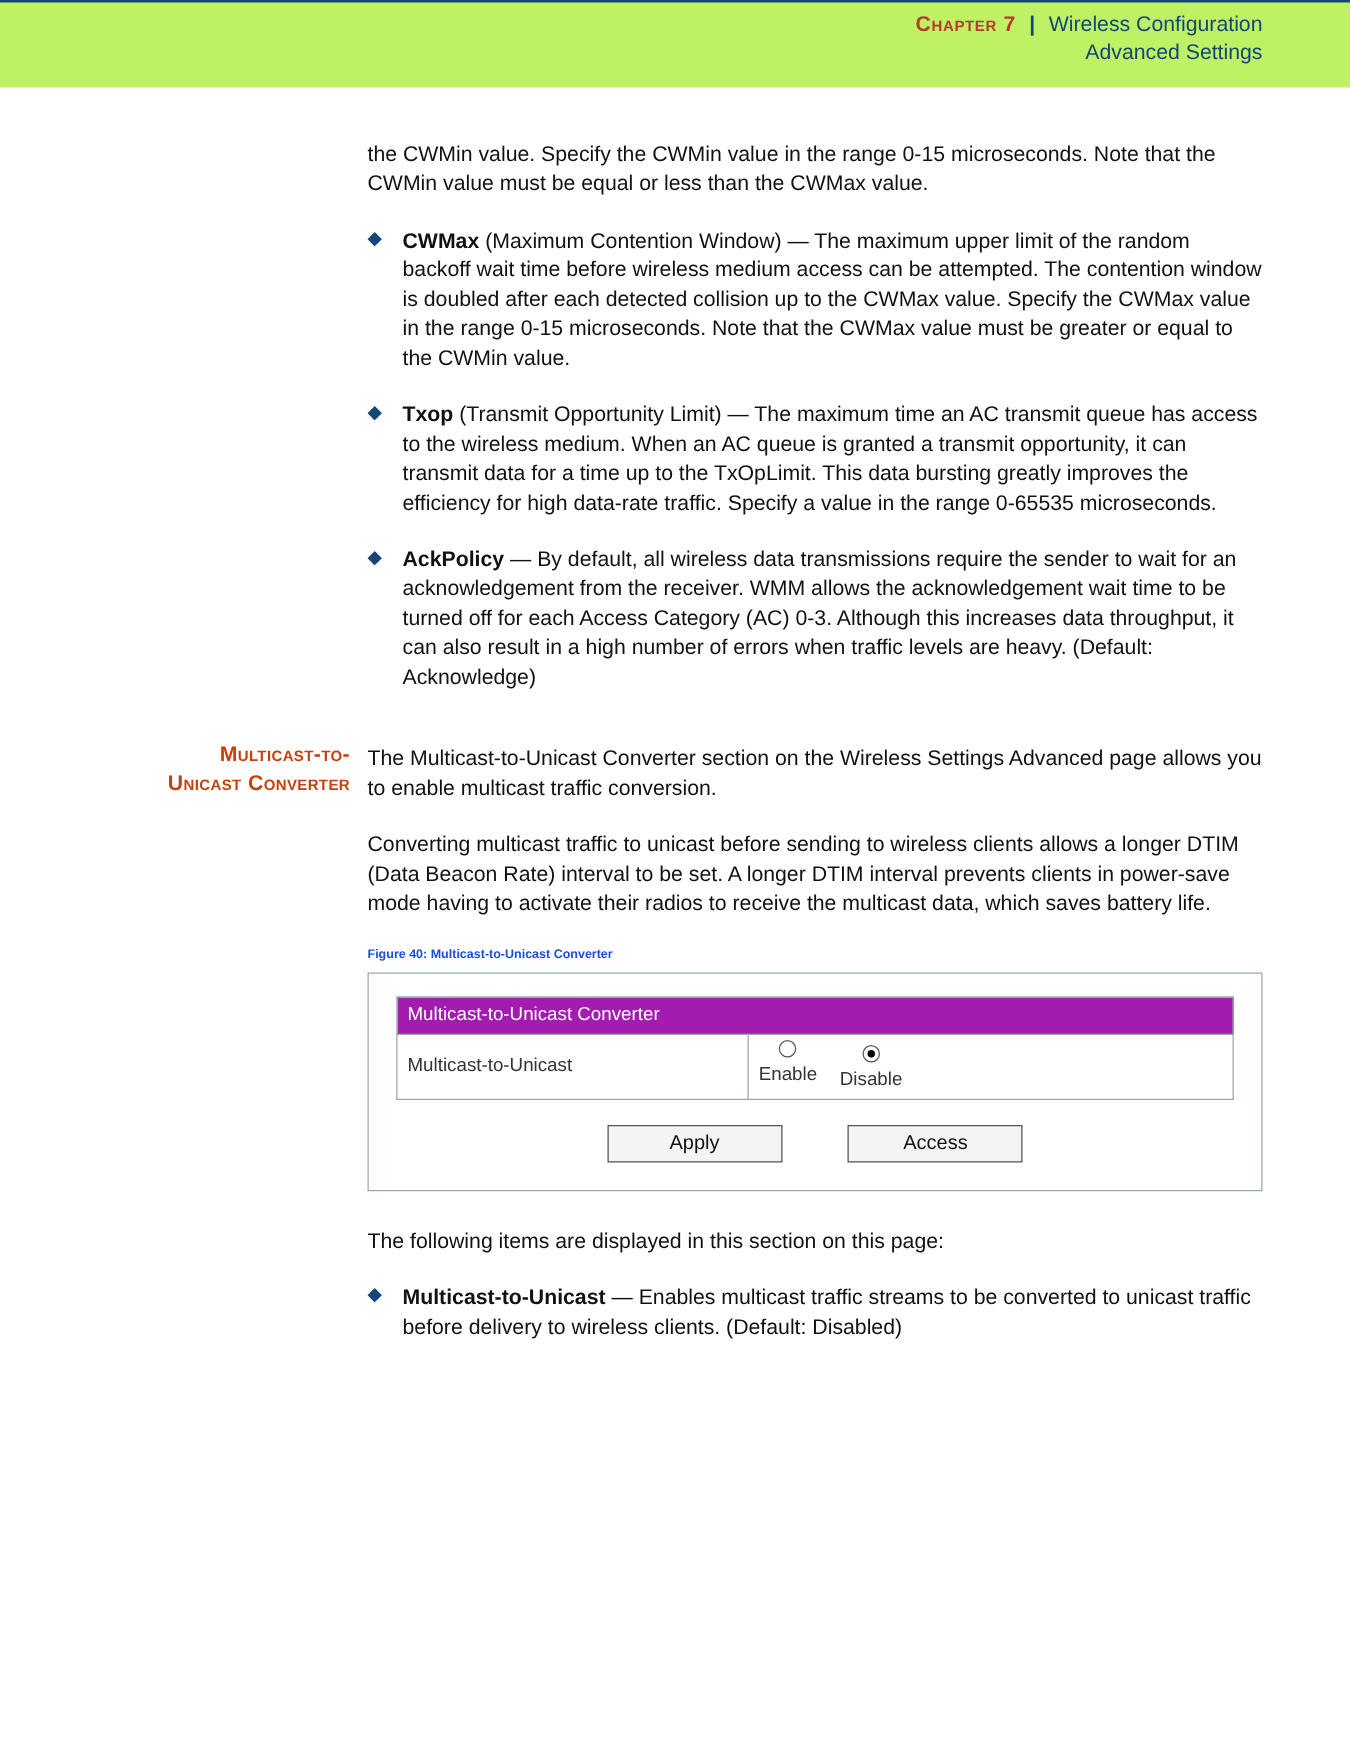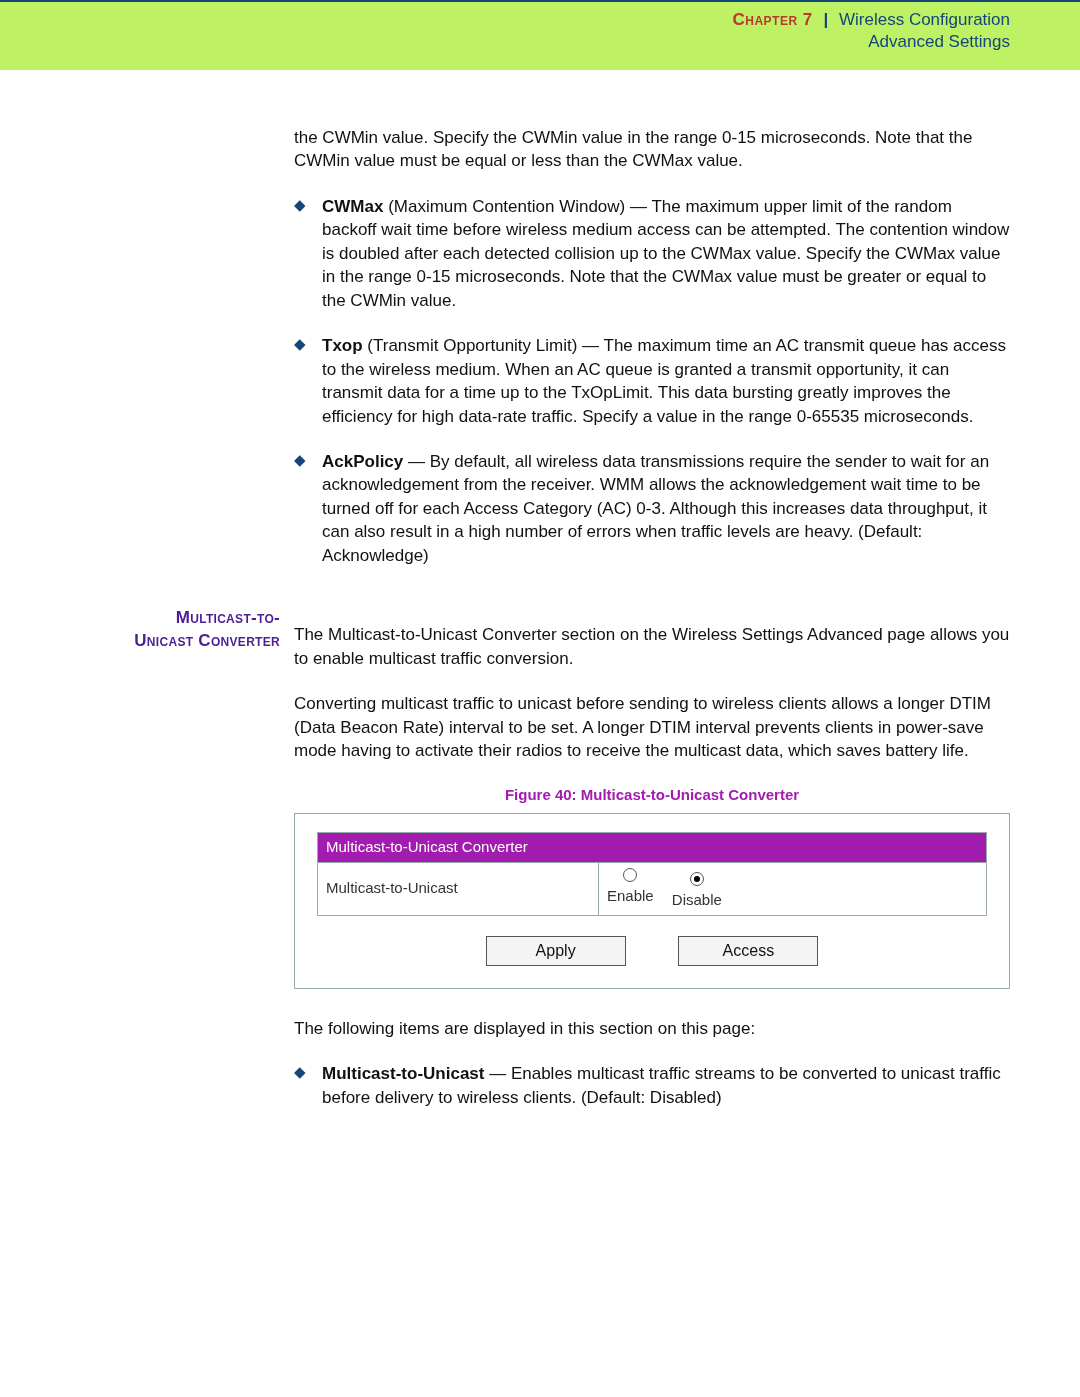--- a/index.html
+++ b/index.html
@@ -7,31 +7,31 @@
   .header-band{background:#bef264;border-top:2px solid #14467a;
                padding:8px 70px 18px 0;text-align:right;font-size:17px;
                color:#14467a;}
   .header-band .chap{font-weight:bold;color:#b83a2e;font-variant:small-caps;
                      letter-spacing:.5px;}
   .header-band .sep{color:#14467a;margin:0 6px;font-weight:bold;}
   .header-band .sub{display:block;margin-top:2px;}
   .page{padding:40px 70px 40px 70px;}
   .cols{display:flex;align-items:flex-start;}
   .side{width:210px;flex:0 0 210px;text-align:right;
-        padding-right:14px;color:#4c1d95;font-weight:bold;
+        padding-right:14px;color:#c2410c;font-weight:bold;
         font-size:17px;line-height:1.35;font-variant:small-caps;
         letter-spacing:.3px;}
   .main{flex:1;font-size:17px;line-height:1.38;color:#111;}
-  .para{margin:16px 0 22px 0;}
+  .para{margin:2px 0 22px 0;}
   ul.diam{list-style:none;margin:0 0 22px 0;padding:0;}
   ul.diam>li{position:relative;padding-left:28px;margin:0 0 22px 0;}
   ul.diam>li:before{content:"◆";position:absolute;left:0;top:0;
                     color:#14467a;font-size:15px;}
   .term{font-weight:bold;}
-  .figcap{color:#a21caf;font-weight:bold;font-size:15px;margin:10px 0 8px;text-align:center;}
+  .figcap{color:#1d4ed8;font-weight:bold;font-size:10px;margin:10px 0 8px;}
   
   .panel{border:1px solid #9aa;margin-bottom:28px;padding:18px 22px 22px;}
   .p-tbl{width:100%;border:1px solid #9aa;border-collapse:collapse;
          font-family:Arial,Helvetica,sans-serif;font-size:15px;}
   .p-tbl th{background:#a21caf;color:#fff;text-align:left;
             font-weight:normal;padding:4px 8px;border:1px solid #9aa;}
   .p-tbl td{border:1px solid #9aa;padding:4px 8px;color:#333;}
   .p-radio{display:inline-flex;align-items:center;gap:4px;margin-right:14px;flex-direction:column;}
   .p-radio .dot{width:12px;height:12px;border:1px solid #555;
                 border-radius:50%;display:inline-flex;

